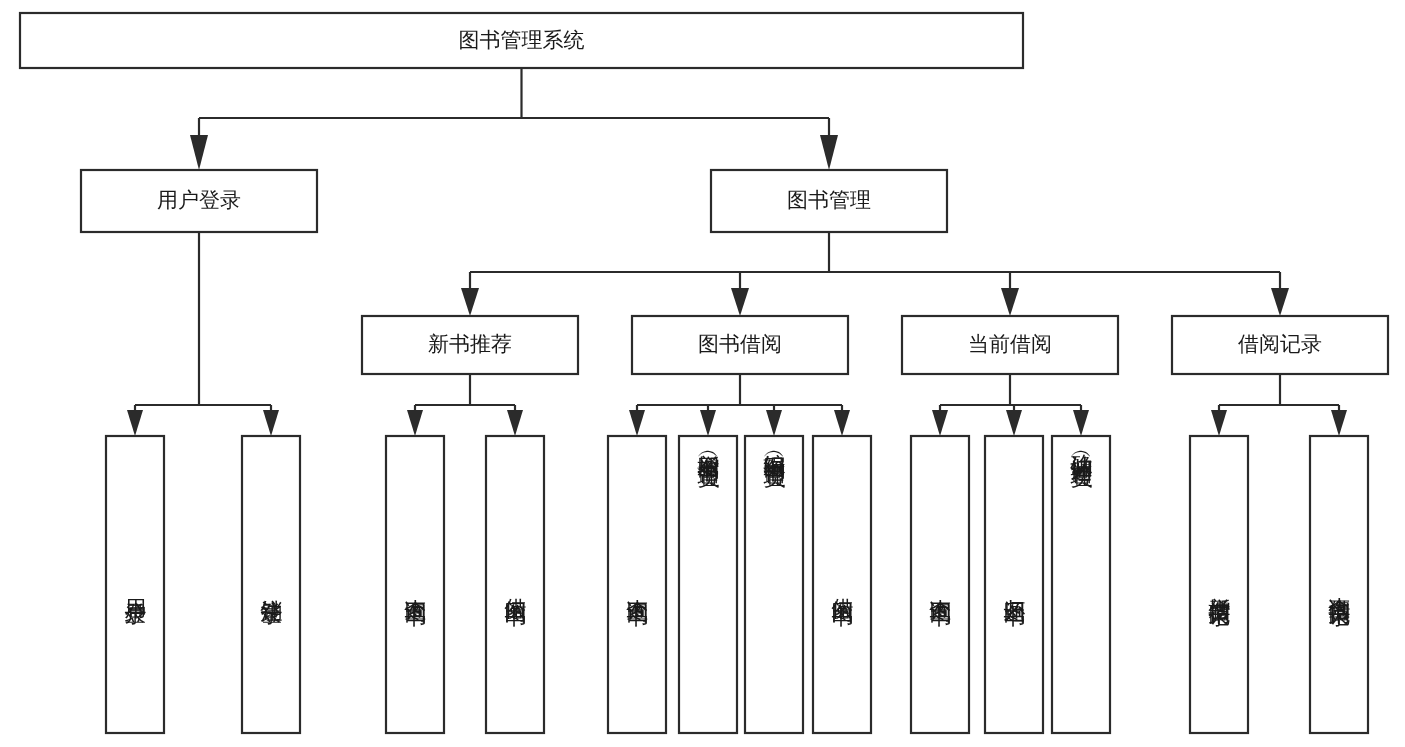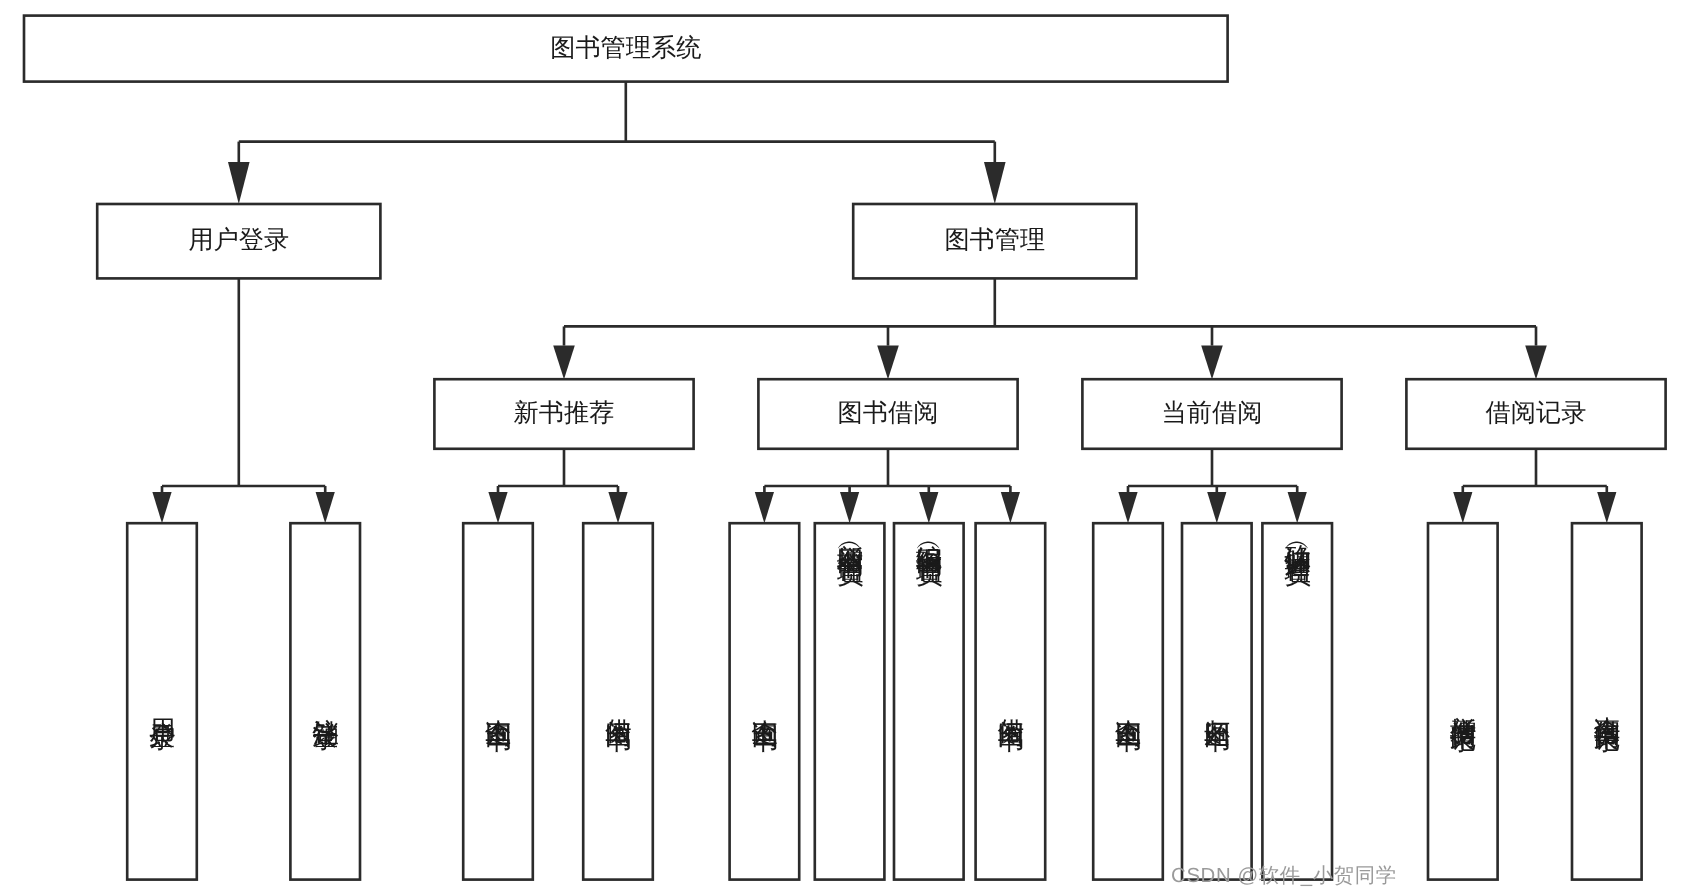--- a/index.html
+++ b/index.html
@@ -242,15 +242,14 @@
   <div class="leaf-label-wrap" style="left:1052px; top:436px; width:58px; height:297px; align-items:flex-start;">
     <span class="leaf-label">确认归还（管理员）</span>
   </div>
   <div class="leaf-label-wrap" style="left:1190px; top:436px; width:58px; height:297px;">
     <span class="leaf-label">新增借阅记录</span>
   </div>
   <div class="leaf-label-wrap" style="left:1310px; top:436px; width:58px; height:297px;">
     <span class="leaf-label">查询借阅记录</span>
   </div>
 
-  <div class="watermark">CSDN @软件_小贺同学</div>
 
 </div>
 
 </body></html>

